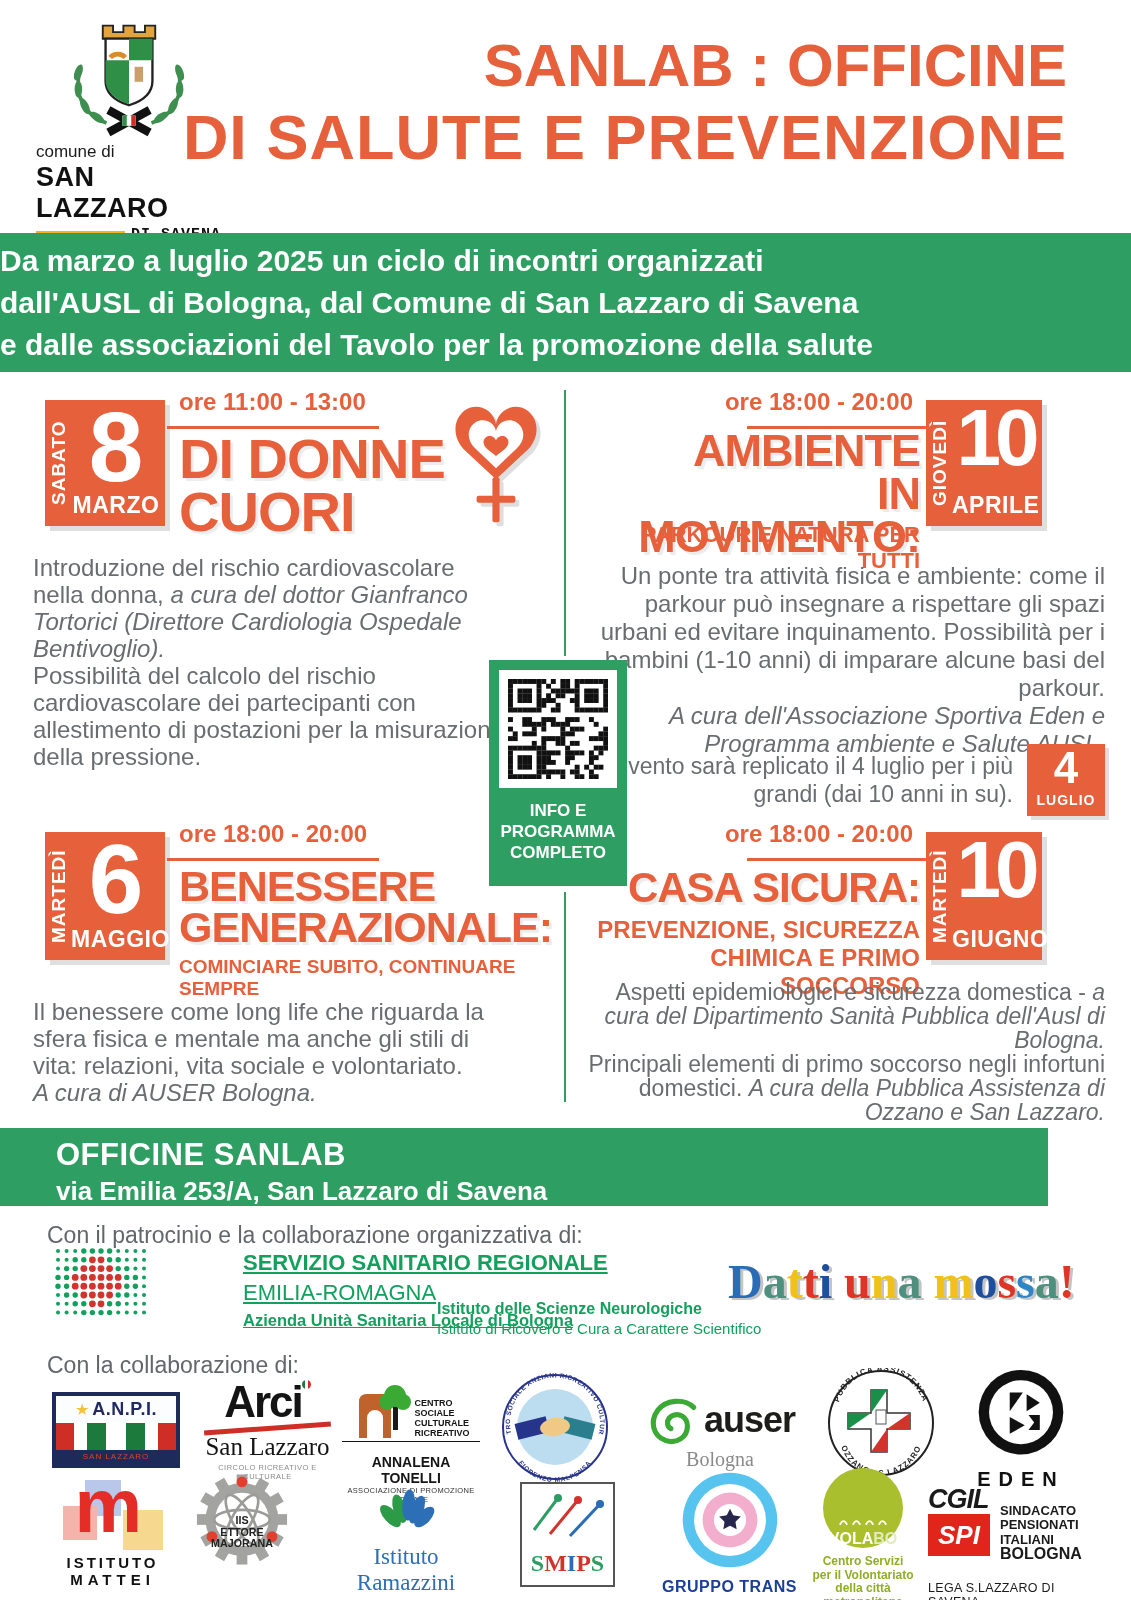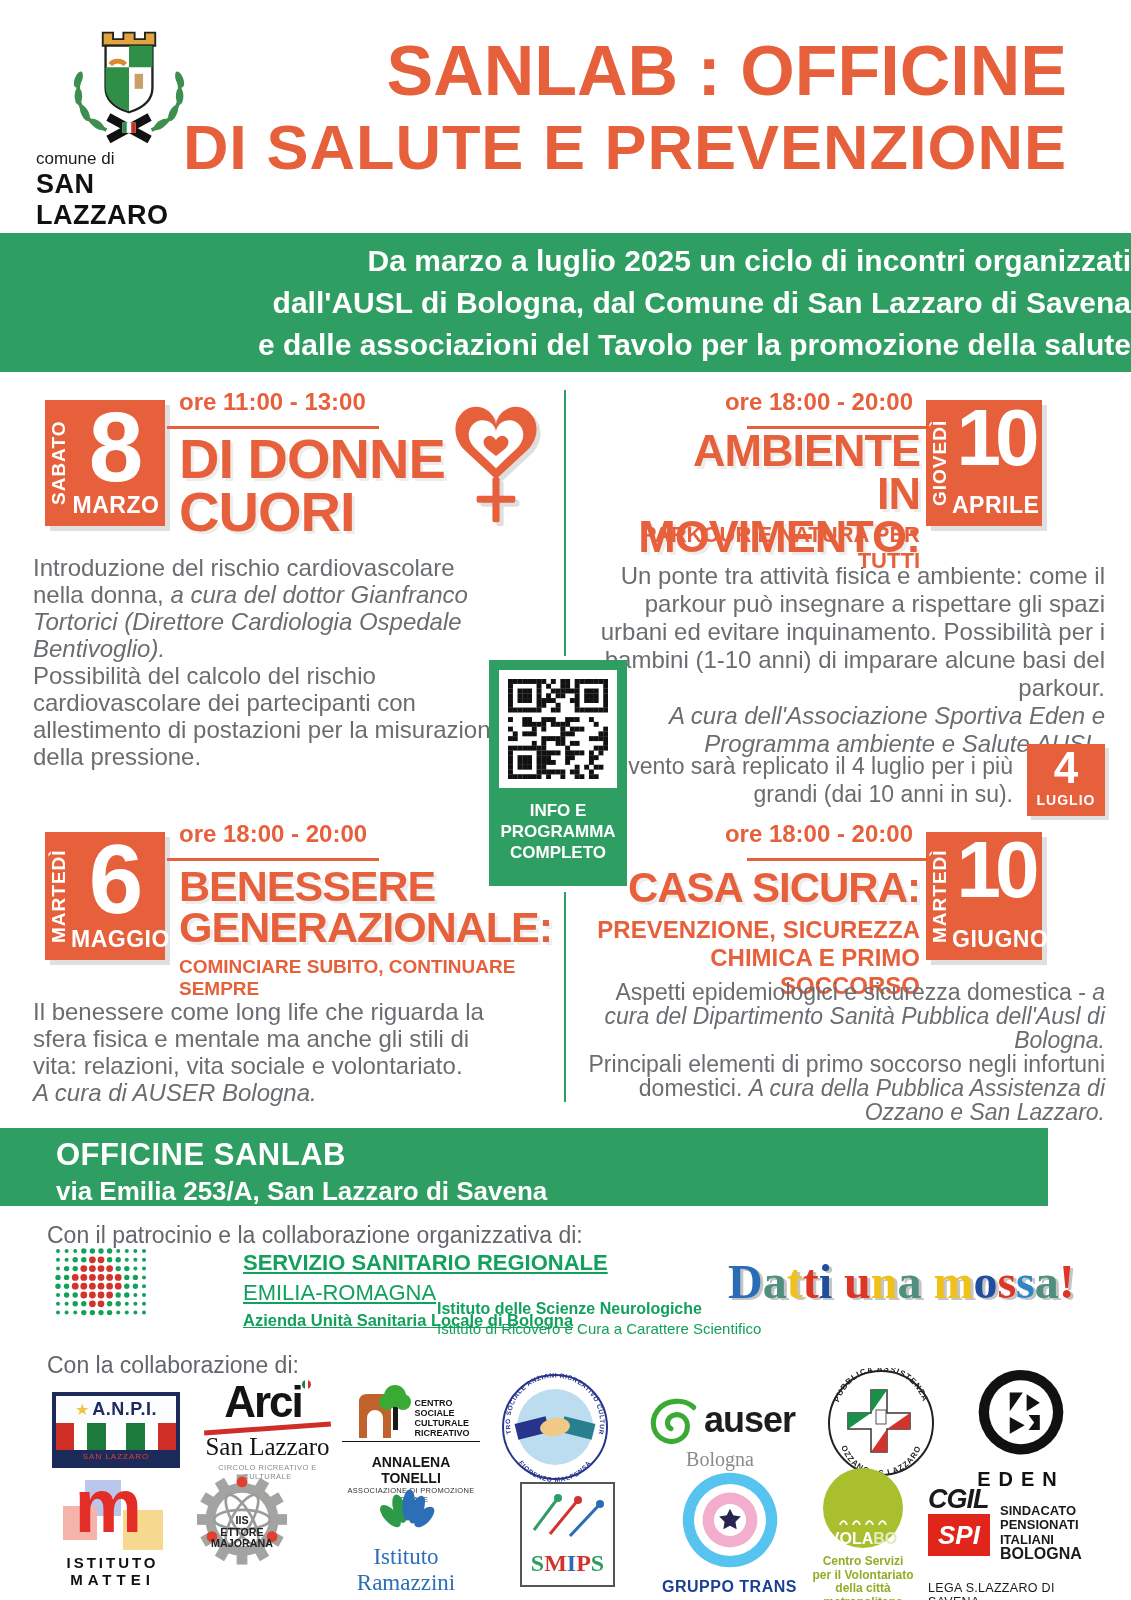--- a/index.html
+++ b/index.html
@@ -7,35 +7,35 @@
   .poster { position:relative; width:1131px; height:1600px; background:#fff;
             font-family:"Liberation Sans", sans-serif; overflow:hidden; }
   :root {
     --orange:#e7603c; --green:#2f9e62; --gray:#6a6d70; --navy:#1c2b5a;
     --ssrgreen:#12a05c;
   }
   .it { font-style:italic; }
   .pre { white-space:pre-line; }
 
   
-  .muni { position:absolute; left:36px; top:25px; width:185px; }
+  .muni { position:absolute; left:36px; top:18px; width:185px; }
   .muni svg { display:block; margin:0 auto; }
   .muni-small { font-size:17px; color:#1a1a1a; margin-top:2px; }
   .muni-name { font-size:27px; font-weight:bold; color:#111; letter-spacing:.5px; }
   .muni-row { display:flex; align-items:center; gap:6px; margin-top:2px; }
   .muni-bar { flex:1; height:7px; background:#f0b323; }
   .muni-sub { font-family:"Liberation Mono", monospace; font-weight:bold; font-size:15px; color:#111; letter-spacing:1px; }
 
   .title { position:absolute; top:36px; right:64px; text-align:right; color:var(--orange); font-weight:bold; line-height:1; }
-  .title .t1 { font-size:70px; letter-spacing:0px; }
+  .title .t1 { font-size:60px; letter-spacing:0px; }
   .title .t2 { font-size:63px; margin-top:10px; letter-spacing:1px; }
 
   
   .intro { position:absolute; left:0; top:233px; width:100%; height:139px; background:var(--green);
-           color:#fff; font-weight:bold; font-size:30px; line-height:42px; text-align:right;
+           color:#fff; font-weight:bold; font-size:30px; line-height:42px; text-align:left;
            display:flex; flex-direction:column; justify-content:center; }
 
   
   .events { position:absolute; left:0; top:372px; width:100%; height:756px; }
   .divider { position:absolute; left:564px; width:2px; background:var(--green); }
   .divA { top:18px; height:266px; } .divB { top:520px; height:210px; }
 
   .event { position:absolute; }
   .datebox { position:absolute; background:var(--orange); box-shadow:5px 5px 0 rgba(110,110,110,.22); }
   .day { position:absolute; left:3px; top:6px; bottom:6px; writing-mode:vertical-rl; transform:rotate(180deg);

